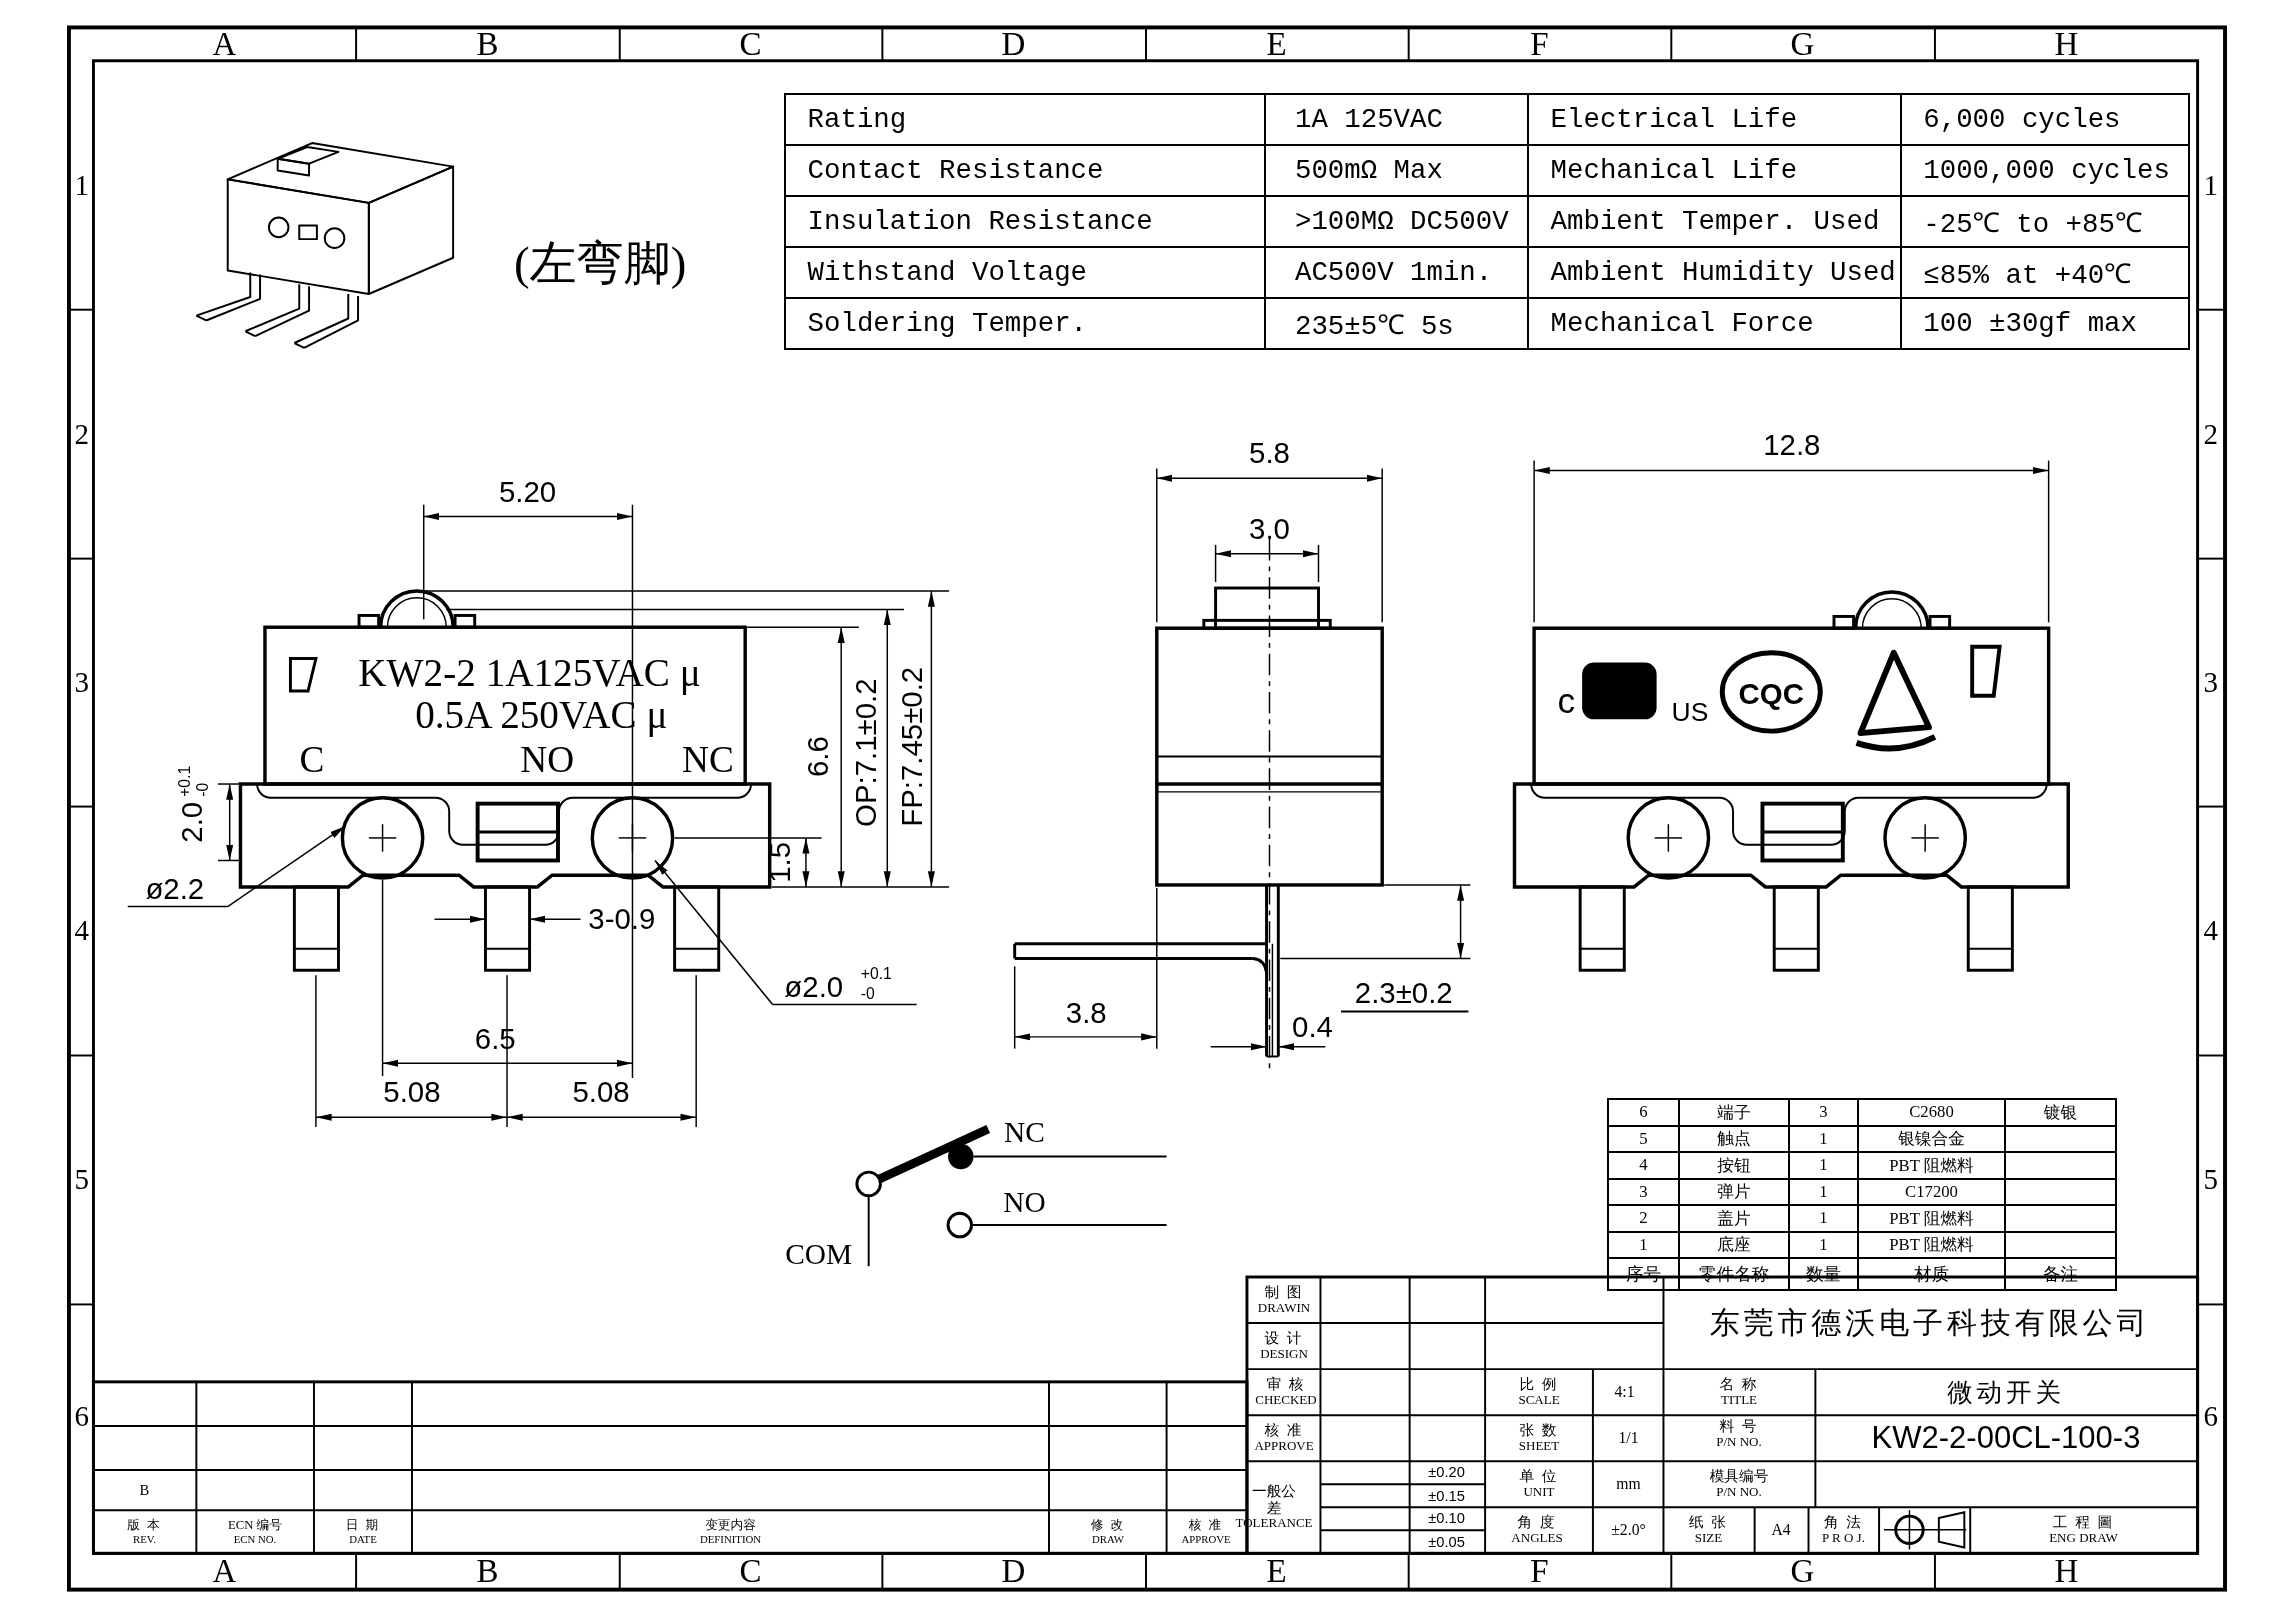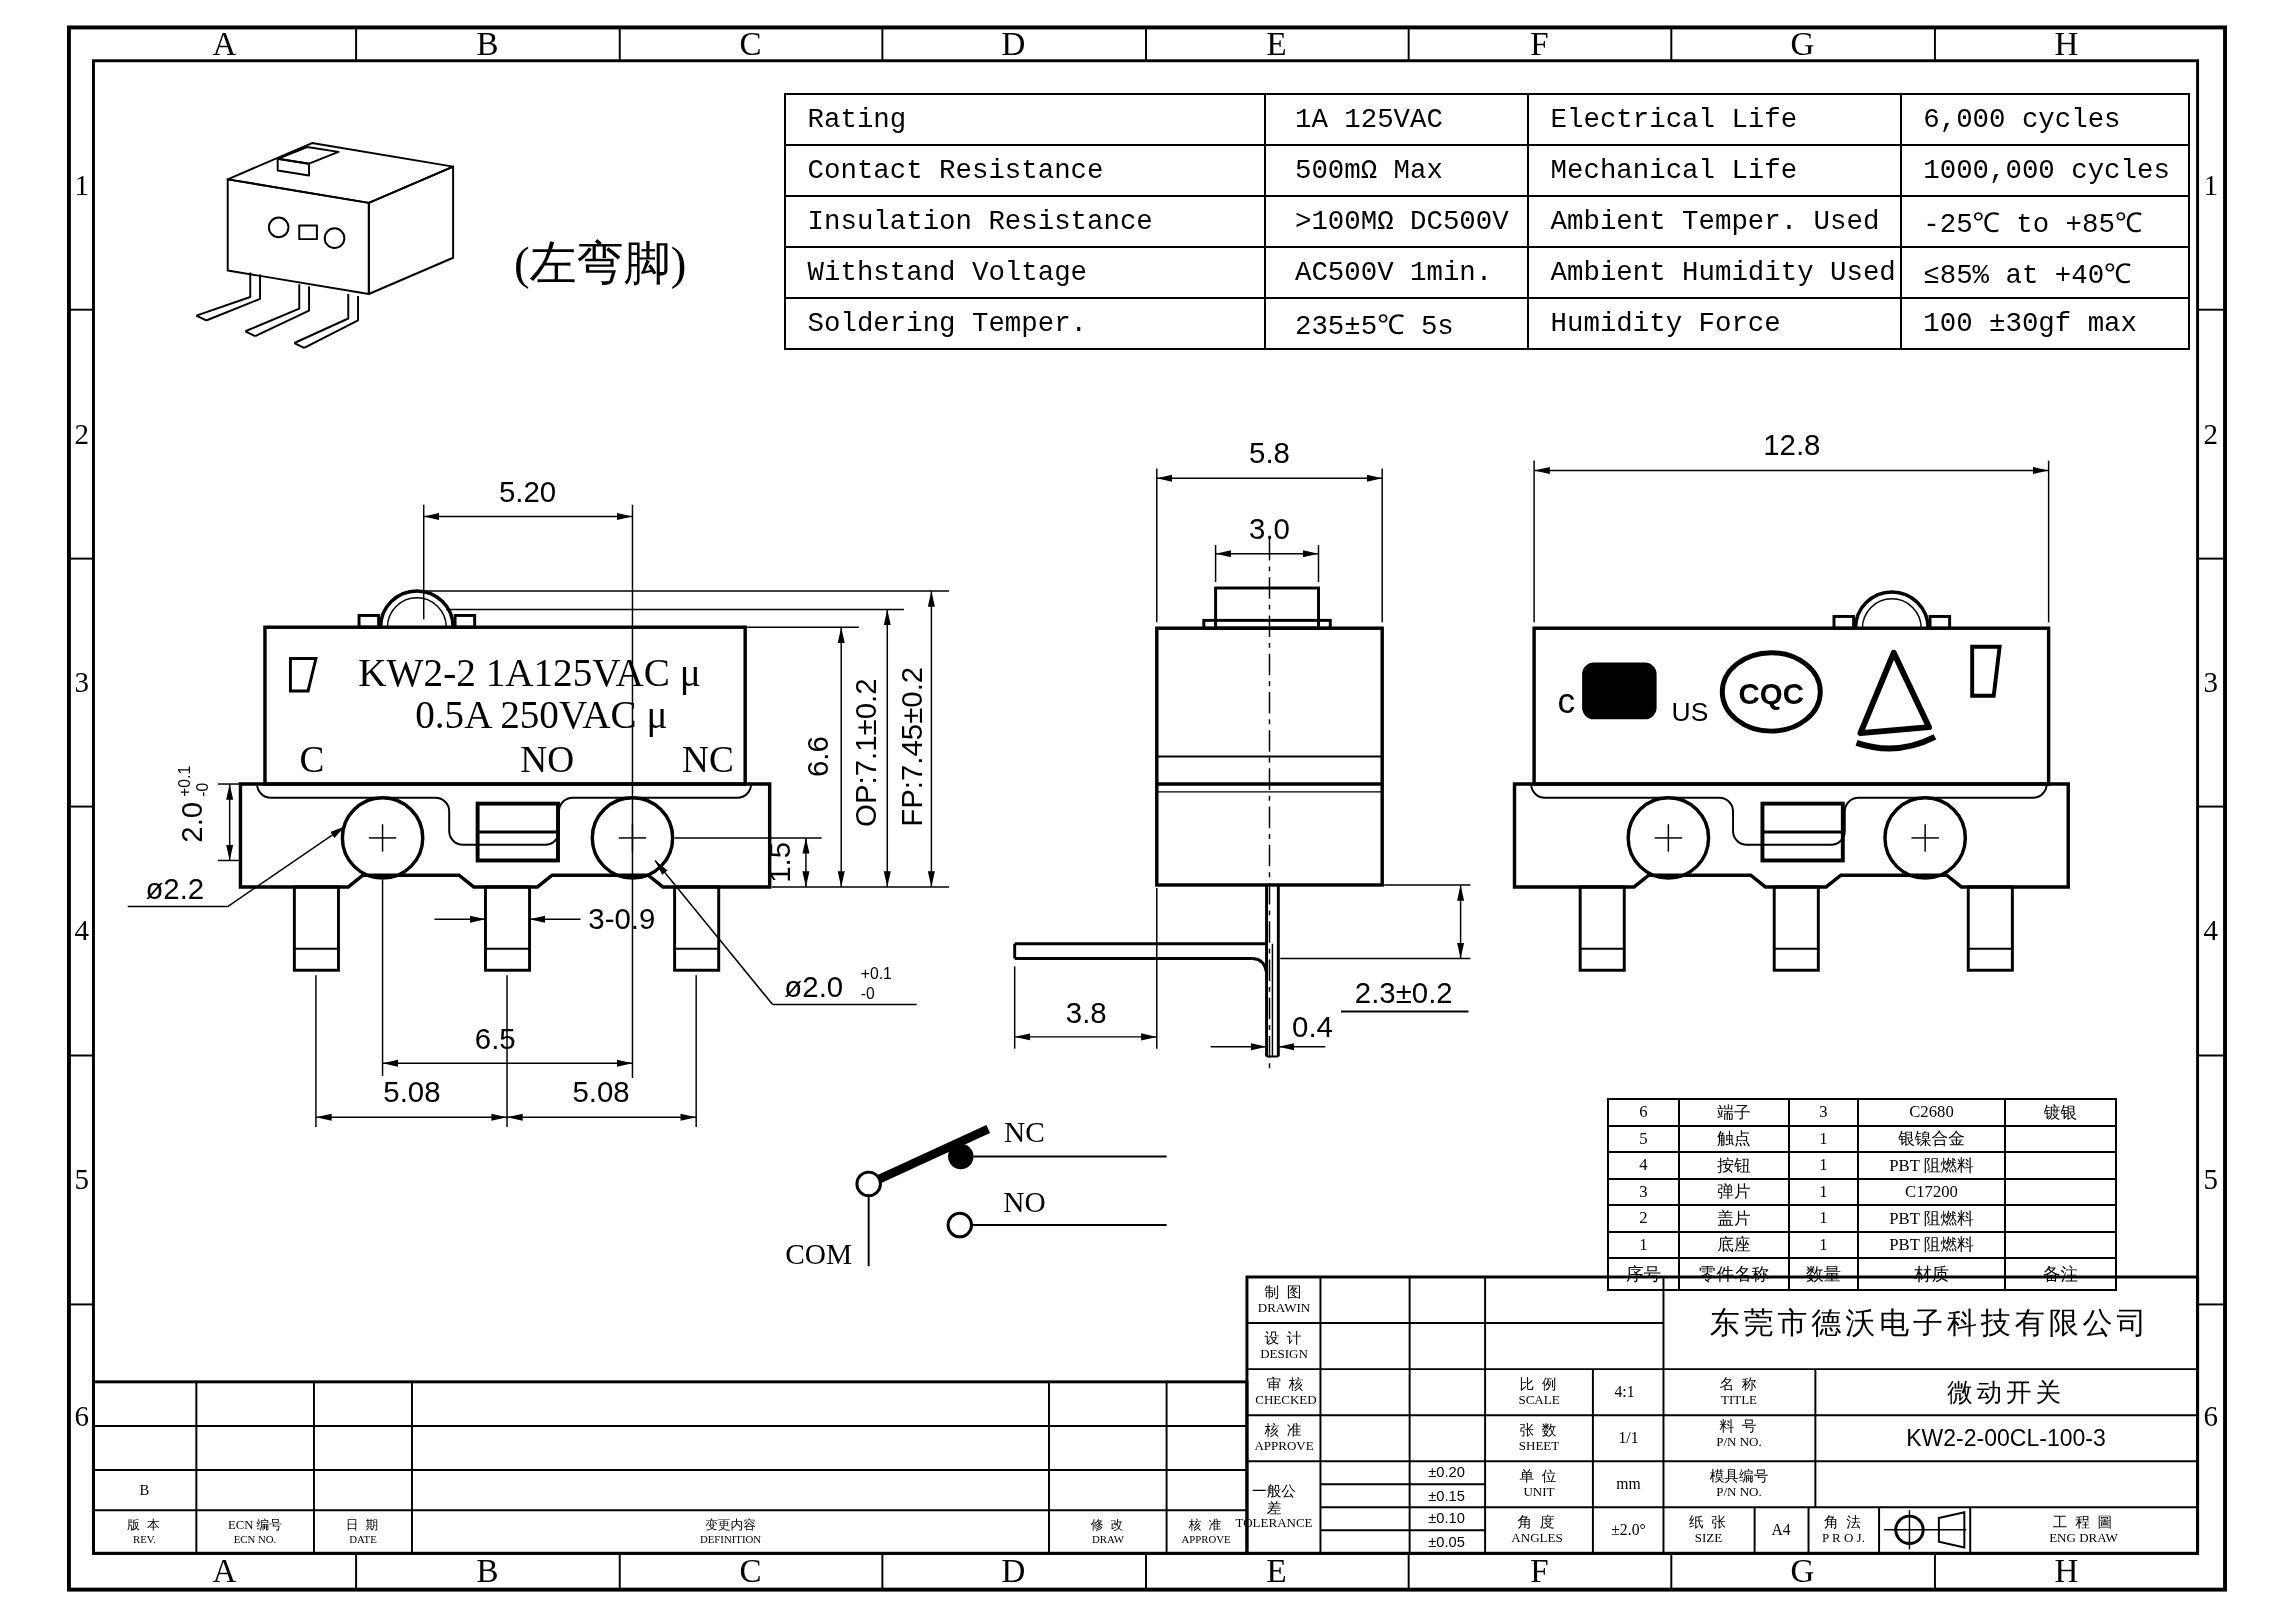--- a/index.html
+++ b/index.html
@@ -31,21 +31,21 @@
   table.bom tr.hdr td{height:30px;font-size:17.6px}
   .tb-label{position:absolute;display:flex;flex-direction:column;align-items:center;
             justify-content:center;text-align:center;line-height:1.15}
   .tb-label .cn{font-size:14.7px;letter-spacing:2px}
   .tb-label .en{font-size:13px;letter-spacing:0}
   .tb-val{position:absolute;display:flex;align-items:center;justify-content:center;
           text-align:center;font-size:15.7px;white-space:nowrap}
   .company{position:absolute;display:flex;align-items:center;justify-content:center;
            font-size:30px;letter-spacing:3.9px;white-space:nowrap}
   .ttl{font-size:25.5px;letter-spacing:3.9px}
-  .pnv{font-family:"Liberation Sans",sans-serif;font-size:23px}
+  .pnv{font-family:"Liberation Sans",sans-serif;font-size:31px}
   .tol{font-size:14.7px;font-family:"Liberation Sans",sans-serif}
 </style>
 </head>
 <body>
 
 <div class="sheet">
 
   <div class="zl" style="left:205px;top:29px">A</div>
   <div class="zl" style="left:468px;top:29px">B</div>
   <div class="zl" style="left:731px;top:29px">C</div>
@@ -395,21 +395,21 @@
     </tr>
     <tr>
       <td>Withstand Voltage</td>
       <td class="val">AC500V  1min.</td>
       <td>Ambient Humidity Used</td>
       <td>≤85% at +40℃</td>
     </tr>
     <tr>
       <td>Soldering Temper.</td>
       <td class="val">235±5℃ 5s</td>
-      <td>Humidity Force</td>
+      <td>Mechanical Force</td>
       <td>100 ±30gf max</td>
     </tr>
   </tbody>
     </table>
 
   <table class="bom">
     <colgroup>
         <col style="width:71px">
         <col style="width:110px">
         <col style="width:69px">

